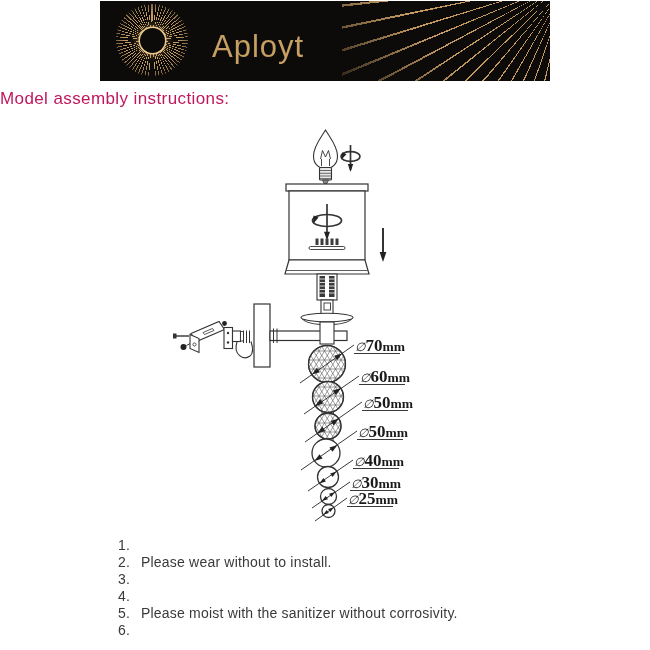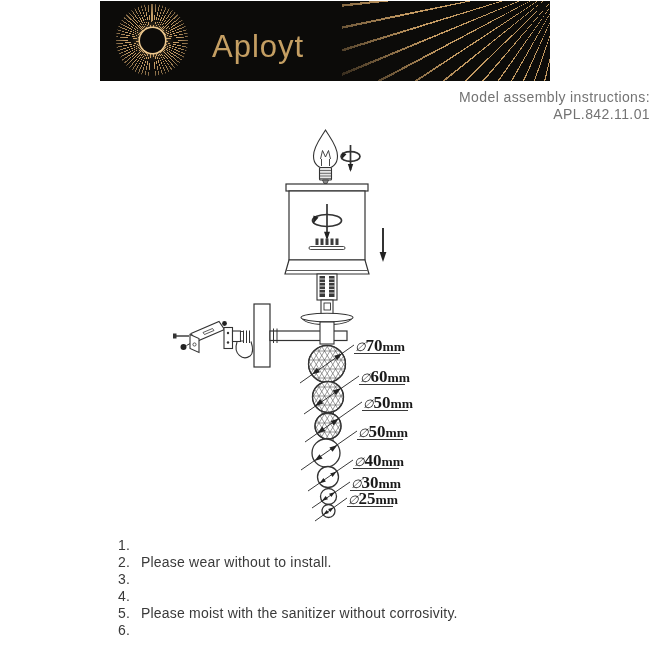--- a/index.html
+++ b/index.html
@@ -18,22 +18,22 @@
           box-shadow:0 0 0 1.5px #edc98f,0 0 9px 2px rgba(205,165,105,0.5);}
   .brand{position:absolute;left:112px;top:22px;font-size:31px;font-weight:400;
           color:#c59f63;letter-spacing:1px;margin-top:6px;}
   .rays{position:absolute;right:-2px;top:-2px;width:210px;height:84px;
           background:repeating-conic-gradient(from 150deg at 108% -22%,
           #c49a62 0deg 0.6deg,rgba(0,0,0,0) 0.6deg 5.4deg);}
   .rays::after{content:"";position:absolute;inset:0;
           background:linear-gradient(225deg,rgba(12,11,9,0) 55%,rgba(12,11,9,0.75) 96%);}
 
   
-  .subtitle,.model{position:absolute;left:0;width:100%;text-align:right;
-          color:#737373;font-size:14px;letter-spacing:0.4px;}
+  .subtitle,.model{position:absolute;left:0;width:100%;text-align:left;
+          color:#be185d;font-size:17px;letter-spacing:0.4px;}
   .subtitle{top:89px;}
   .model{top:106px;}
 
   
   .diagram{position:absolute;left:170px;top:123px;}
   .dim{font-family:"Liberation Serif",serif;fill:#1a1a1a;}
   .dim .s{font-size:12px;font-style:italic;}
   .dim .v{font-size:17px;font-weight:bold;}
   .dim .u{font-size:13.5px;font-weight:bold;}
 
@@ -49,21 +49,20 @@
 
 <div class="page">
 
   <header class="banner">
     <div class="sunburst"></div>
     <div class="brand">Aployt</div>
     <div class="rays"></div>
   </header>
 
   <div class="subtitle">Model assembly instructions:</div>
-  <div class="model">APL.842.11.01</div>
 
   <svg class="diagram" width="270" height="400" viewBox="170 123 270 400">
     <defs>
       <pattern id="fac" width="11" height="9" patternUnits="userSpaceOnUse">
         <path d="M0,0 H11 M0,9 H11 M0,9 L5.5,0 L11,9 M0,0 L5.5,9 L11,0" fill="none" stroke="#4a4a4a" stroke-width="0.55"></path>
       </pattern>
       <path id="ah" d="M0,0 L-8,2.7 L-8,-2.7 Z"></path>
     </defs>
 
     <g stroke="#333" fill="none" stroke-width="1.1">

